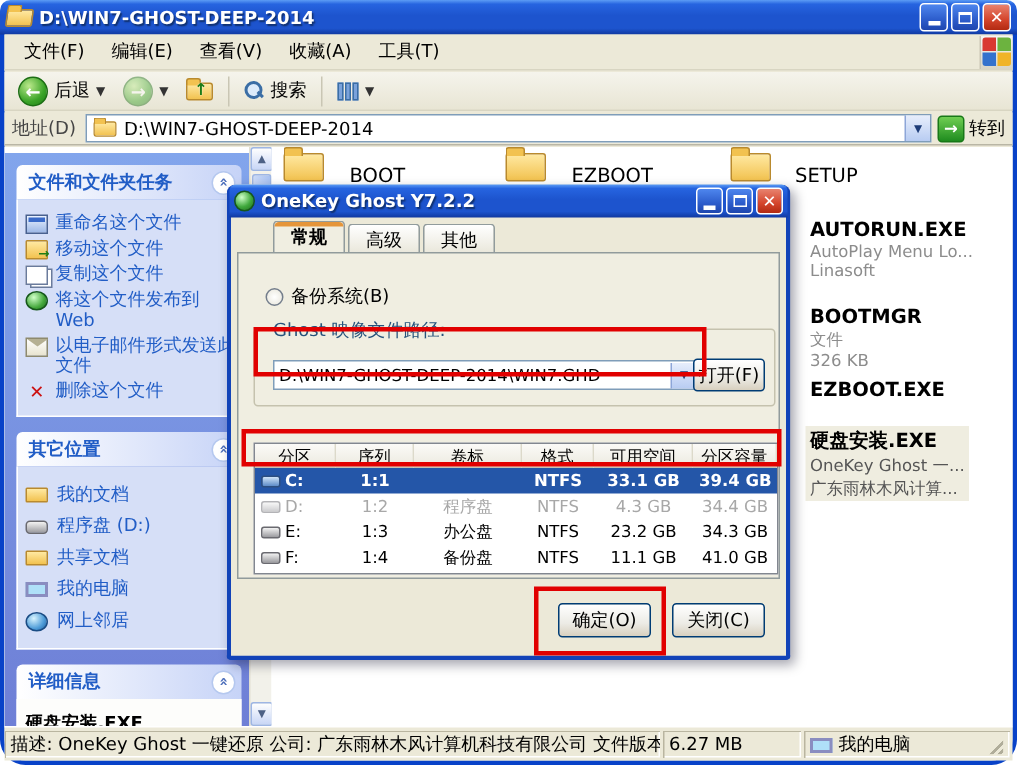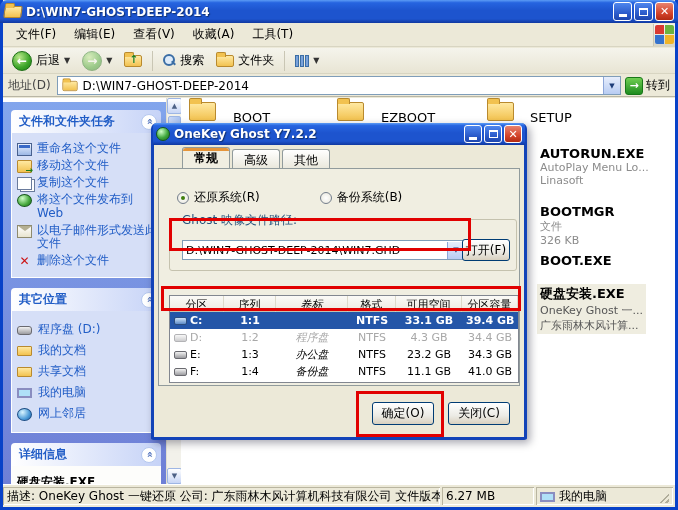--- a/index.html
+++ b/index.html
@@ -1,19 +1,19 @@
 <!DOCTYPE html>
 <html><head>
 <meta charset="utf-8">
 <style>
   * { box-sizing: border-box; margin: 0; padding: 0; }
   html,body { width:678px; height:510px; overflow:hidden; }
   body { font-family:"DejaVu Sans","Liberation Sans",sans-serif; font-size:12px; color:#000; background:#fff; position:relative; }
 
-  .win { position:absolute; inset:0; border-left:3px solid #0842C8; border-right:3px solid #0842C8; border-bottom:3px solid #0842C8; background:#ECE9D8; }
+  .win { position:absolute; inset:0; border-left:3px solid #0842C8; border-right:3px solid #0842C8; border-bottom:3px solid #0842C8; background:#ECE9D8;border-radius:17px; }
 
   
   .titlebar { position:absolute; left:-3px; right:-3px; top:0; height:23px; border-radius:7px 7px 0 0;
     background:linear-gradient(180deg,#5C9CF5 0%,#2664E0 12%,#1D54CE 45%,#1D54CE 82%,#1038A0 100%);
     display:flex; align-items:center; padding:0 4px; gap:4px; }
   .titlebar .caption { color:#fff; font-weight:bold; flex:1; text-shadow:1px 1px 1px #10306E; font-size:12px; white-space:nowrap; }
   .tbtns { display:flex; gap:2px; }
   .tbtn { width:19px; height:19px; border-radius:3px; border:1px solid #fff; display:flex; align-items:center; justify-content:center;
     background:linear-gradient(180deg,#4E86EE,#2C5CCB 60%,#1E46AE); color:#fff; font-size:11px; line-height:1; }
   .tbtn.close { background:linear-gradient(180deg,#E8836F,#D4442B 60%,#B22A12); font-weight:bold; }
@@ -145,21 +145,21 @@
   .dcombo .val { flex:1; padding-left:3px; font-size:11px; white-space:nowrap; overflow:hidden; }
   .openbtn { position:absolute; right:6px; top:19px; width:48px; height:22px; }
   .xpbtn { border:1px solid #003C74; border-radius:3px; background:linear-gradient(180deg,#FFFFFF,#ECEBE5 60%,#D8D0BF); font-size:12px;
     display:flex; align-items:center; justify-content:center; font-family:inherit; }
 
   .ptable { position:absolute; left:10px; top:126px; width:350px; height:88px; border:1px solid #828790; background:#fff; font-size:11px; }
   .thead { display:flex; height:16px; }
   .th { background:linear-gradient(#FBFAF7,#ECEAE0); border-right:1px solid #DCD9CA; border-bottom:1px solid #C5C2B0; padding:1px 4px; text-align:center; }
   .prow { display:flex; height:17px; align-items:center; }
   .td { padding:0 4px; white-space:nowrap; overflow:hidden; }
-  .c1{width:54px;} .c2{width:52px;text-align:center;} .c3{width:72px;text-align:center;font-style:italic;} .c4{width:48px;text-align:center;} .c5{width:66px;text-align:center;} .c6{flex:1;text-align:center;}
+  .c1{width:54px;} .c2{width:52px;text-align:center;} .c3{width:72px;text-align:center;} .c4{width:48px;text-align:center;} .c5{width:66px;text-align:center;} .c6{flex:1;text-align:center;}
   .prow.sel { background:#2456A8; color:#fff; font-weight:bold; }
   .prow.dim { color:#A8A8A8; }
   .prow.dim .drv { opacity:.5; }
   .drv { display:inline-block; width:13px; height:8px; border-radius:2px; vertical-align:middle; margin-right:3px;
     background:linear-gradient(#F2F2F2,#9C9CA0); border:1px solid #6A6A70; }
   .drv.blue { background:linear-gradient(#CFE4F8,#5E8CC8); border-color:#2C4E80; }
   .c1cell { display:flex; align-items:center; }
 
   .dbuttons { position:absolute; right:14px; bottom:12px; display:flex; gap:14px; }
   .dbtn { width:62px; height:23px; }
@@ -215,24 +215,20 @@
     <span class="tool">
       <span class="fold">
           <span class="uparr">↑</span>
         </span>
     </span>
     <span class="tsep"></span>
     <span class="tool">
       <span class="mag"></span>
       <span>搜索</span>
     </span>
-    <span class="tool">
-      <span class="fold"></span>
-      <span>文件夹</span>
-    </span>
     <span class="tsep"></span>
     <span class="tool">
       <span class="views">
           <span></span>
           <span></span>
           <span></span>
         </span>
       <span class="caret">▼</span>
     </span>
   </div>
@@ -290,26 +286,26 @@
 
       <div class="panel">
         <div class="panel-h">
           <span>其它位置</span>
           <span class="chev">
               <span>»</span>
             </span>
         </div>
         <div class="panel-b">
           <div class="place">
+              <span class="ticon i-doc"></span>
+              <span>我的文档</span>
+            </div>
+          <div class="place">
               <span class="ticon i-disk"></span>
               <span>程序盘 (D:)</span>
-            </div>
-          <div class="place">
-              <span class="ticon i-doc"></span>
-              <span>我的文档</span>
             </div>
           <div class="place">
               <span class="ticon i-doc"></span>
               <span>共享文档</span>
             </div>
           <div class="place">
               <span class="ticon i-comp"></span>
               <span>我的电脑</span>
             </div>
           <div class="place">
@@ -351,21 +347,21 @@
         <div class="flabel" style="font-weight:bold;">AUTORUN.EXE</div>
         <div class="fsub">AutoPlay Menu Lo...</div>
         <div class="fsub">Linasoft</div>
       </div>
       <div class="abs" style="left:359px;top:106px;">
         <div class="flabel" style="font-weight:bold;">BOOTMGR</div>
         <div class="fsub">文件</div>
         <div class="fsub">326 KB</div>
       </div>
       <div class="abs" style="left:359px;top:155px;">
-        <div class="flabel" style="font-weight:bold;">BOOT.EXE</div>
+        <div class="flabel" style="font-weight:bold;">EZBOOT.EXE</div>
       </div>
       <div class="abs fsel" style="left:356px;top:186px;">
         <div class="flabel" style="font-weight:bold;">硬盘安装.EXE</div>
         <div class="fsub">OneKey Ghost 一...</div>
         <div class="fsub">广东雨林木风计算...</div>
       </div>
     </div>
   </div>
 
   <div class="statusbar">
@@ -395,24 +391,20 @@
 
     <div class="dtabs">
       <span class="dtab active">常规</span>
       <span class="dtab">高级</span>
       <span class="dtab">其他</span>
     </div>
 
     <div class="dpage">
       <div class="radios">
         <span class="radio">
-          <span class="rdot sel"></span>
-          <span>还原系统(R)</span>
-        </span>
-        <span class="radio">
           <span class="rdot"></span>
           <span>备份系统(B)</span>
         </span>
       </div>
 
       <div class="group">
         <span class="glabel">Ghost 映像文件路径:</span>
         <span class="dcombo">
           <span class="val">D:\WIN7-GHOST-DEEP-2014\WIN7.GHD</span>
           <span class="ddbtn">▼</span>

